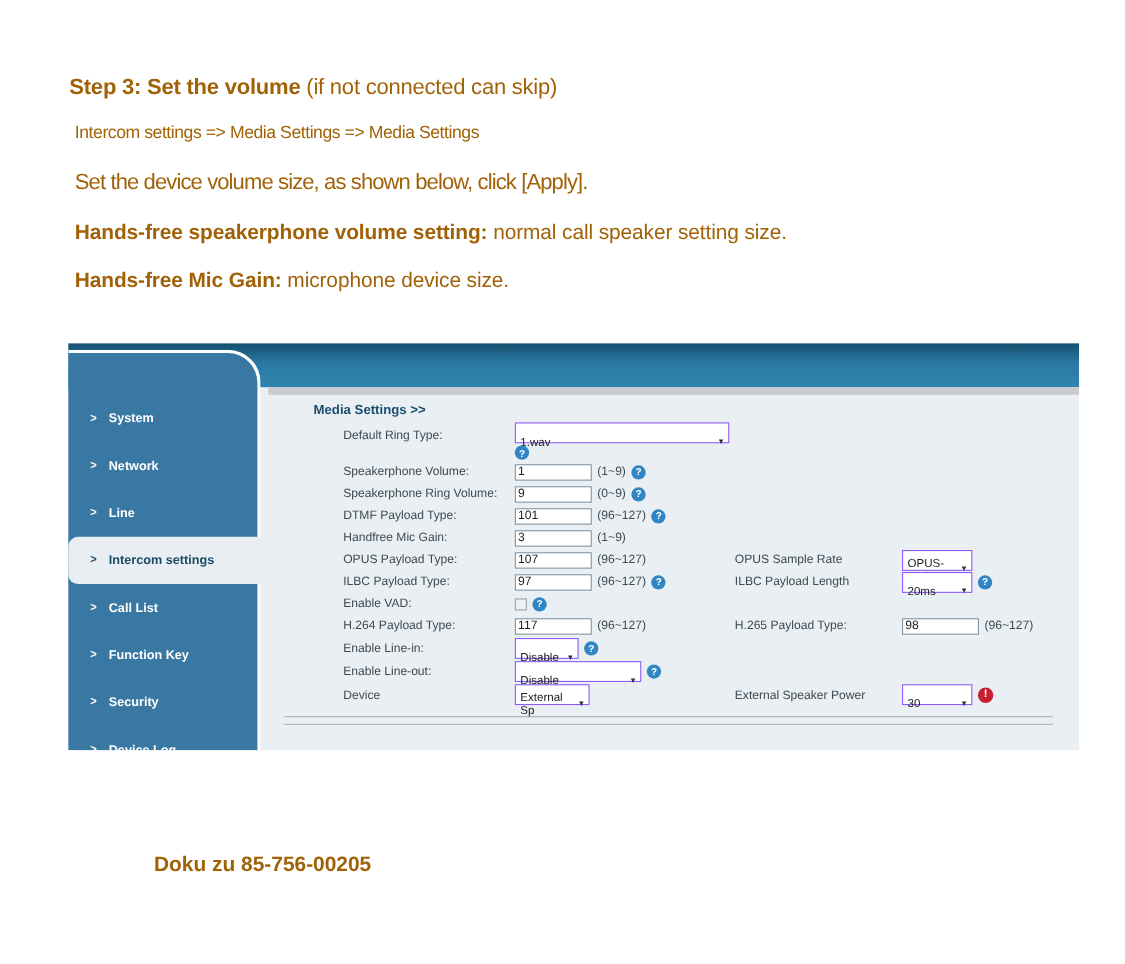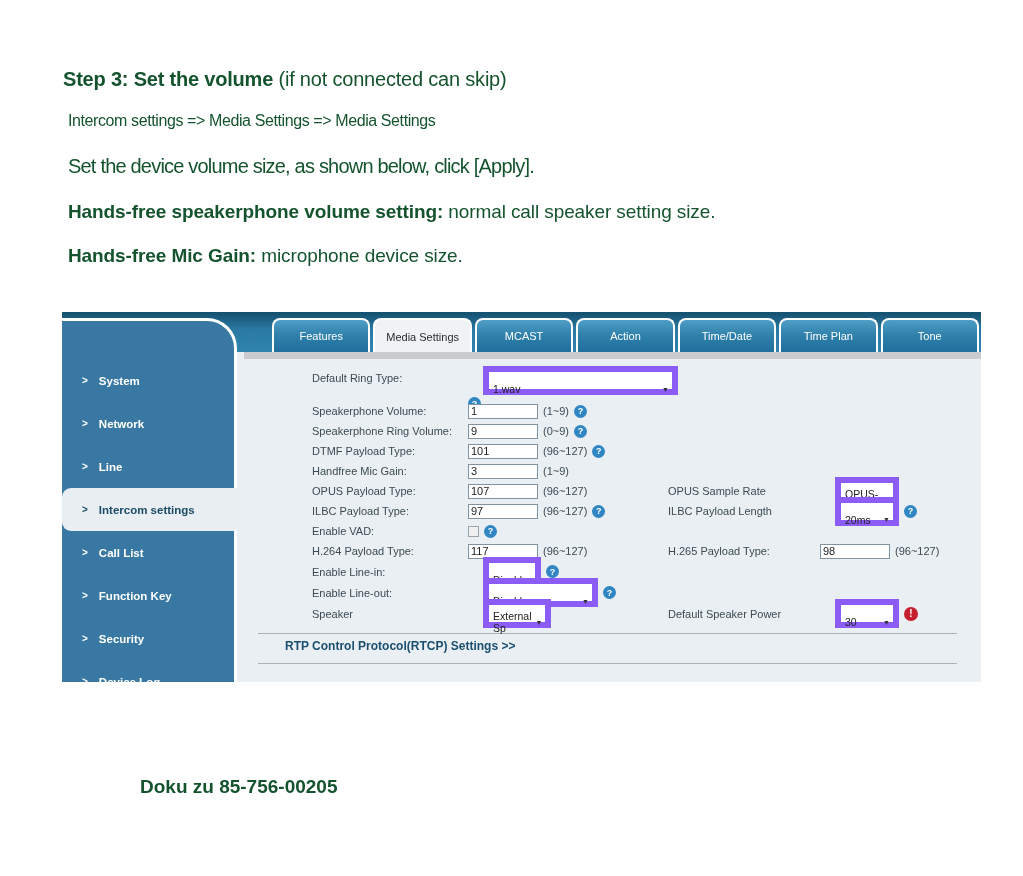--- a/index.html
+++ b/index.html
@@ -1,19 +1,19 @@
 <!DOCTYPE html>
 <html><head>
 <meta charset="utf-8">
 <style>
   * { margin:0; padding:0; box-sizing:border-box; }
   html,body { width:1023px; height:876px; background:#fff; font-family:"Liberation Sans", sans-serif; position:relative; overflow:hidden; }
 
   
-  .docline { position:absolute; white-space:nowrap; color:#14532d; }
+  .docline { position:absolute; white-space:nowrap; color:#a16207; }
   .l1 { left:63px;  top:68px;  font-size:20px; letter-spacing:-0.2px; }
   .l2 { left:68px;  top:112px; font-size:16px; letter-spacing:-0.4px; }
   .l3 { left:68px;  top:155px; font-size:20px; letter-spacing:-0.8px; }
   .l4 { left:68px;  top:201px; font-size:19px; letter-spacing:-0.1px; }
   .l5 { left:68px;  top:245px; font-size:19px; letter-spacing:-0.1px; }
   .bold { font-weight:bold; }
   .footer-line { left:140px; top:776px; font-size:19px; font-weight:bold; }
 
   
   .shot { position:absolute; left:62px; top:312px; width:919px; height:370px; background:#e9eff2; overflow:hidden; }
@@ -48,22 +48,22 @@
   .lab  { width:156px; flex:none; }
   .fld  { width:200px; flex:none; display:flex; align-items:center; gap:5px; }
   .lab2 { width:152px; flex:none; }
   .fld2 { display:flex; align-items:center; gap:5px; }
   .ringrow { height:36px; align-items:flex-start; padding-top:1px; }
   .ringrow .lab { padding-top:6px; }
   .stack { display:flex; flex-direction:column; gap:2px; }
 
   .txt { width:70px; height:15px; border:1px solid #7f93a2; background:#fff; font-size:11px;
          font-family:"Liberation Sans", sans-serif; padding:0 2px; color:#222; }
-  .sel { height:16px; border:6px solid #8b5cf6; background:#fff; display:flex; align-items:center;
-         justify-content:space-between; padding:17px 3px 0 4px; font-size:10.5px; color:#222; gap:4px;margin-left:15px; }
+  .sel { height:16px; border:1px solid #8b5cf6; background:#fff; display:flex; align-items:center;
+         justify-content:space-between; padding:17px 3px 0 4px; font-size:10.5px; color:#222; gap:4px; }
   .sel .car { font-size:7px; color:#333; }
   .w-ring { width:195px; } .w-sm { width:64px; } .w-xs { width:58px; }
   .w-md { width:115px; } .w-spk { width:68px; }
 
   .help { width:13px; height:13px; border-radius:50%; background:#3086c3; color:#fff;
           font-size:9px; font-weight:bold; display:inline-flex; align-items:center;
           justify-content:center; flex:none; }
   .alert { width:14px; height:14px; border-radius:50%; background:#c51f30; color:#fff;
            font-size:10px; font-weight:bold; display:inline-flex; align-items:center;
            justify-content:center; flex:none; }
@@ -80,68 +80,60 @@
 <div class="docline l1"><span class="bold">Step 3: Set the volume</span><span> (if not connected can skip)</span></div>
 <div class="docline l2">Intercom settings =&gt; Media Settings =&gt; Media Settings</div>
 <div class="docline l3">Set the device volume size, as shown below, click [Apply].</div>
 <div class="docline l4"><span class="bold">Hands-free speakerphone volume setting:</span><span> normal call speaker setting size.</span></div>
 <div class="docline l5"><span class="bold">Hands-free Mic Gain:</span><span> microphone device size.</span></div>
 <div class="docline footer-line">Doku zu 85-756-00205</div>
 
 <div class="shot">
   <div class="topband"></div>
 
-  <div class="tabs">
-    <div class="tab">Features</div>
-    <div class="tab active">Media Settings</div>
-    <div class="tab">MCAST</div>
-    <div class="tab">Action</div>
-    <div class="tab">Time/Date</div>
-    <div class="tab">Time Plan</div>
-    <div class="tab">Tone</div>
+
+  <div class="graybar"></div>
+
+  <div class="sidebar">
+    <div class="side-item">
+        <span class="arr">&gt;</span>
+        <span>System</span>
+      </div>
+    <div class="side-item">
+        <span class="arr">&gt;</span>
+        <span>Network</span>
+      </div>
+    <div class="side-item">
+        <span class="arr">&gt;</span>
+        <span>Line</span>
+      </div>
+    <div class="side-item active">
+        <span class="arr">&gt;</span>
+        <span>Intercom settings</span>
+      </div>
+    <div class="side-item">
+        <span class="arr">&gt;</span>
+        <span>Call List</span>
+      </div>
+    <div class="side-item">
+        <span class="arr">&gt;</span>
+        <span>Function Key</span>
+      </div>
+    <div class="side-item">
+        <span class="arr">&gt;</span>
+        <span>Security</span>
+      </div>
+    <div class="side-item">
+        <span class="arr">&gt;</span>
+        <span>Device Log</span>
+      </div>
   </div>
 
-  <div class="graybar"></div>
-
-  <div class="sidebar">
-    <div class="side-item">
-        <span class="arr">&gt;</span>
-        <span>System</span>
-      </div>
-    <div class="side-item">
-        <span class="arr">&gt;</span>
-        <span>Network</span>
-      </div>
-    <div class="side-item">
-        <span class="arr">&gt;</span>
-        <span>Line</span>
-      </div>
-    <div class="side-item active">
-        <span class="arr">&gt;</span>
-        <span>Intercom settings</span>
-      </div>
-    <div class="side-item">
-        <span class="arr">&gt;</span>
-        <span>Call List</span>
-      </div>
-    <div class="side-item">
-        <span class="arr">&gt;</span>
-        <span>Function Key</span>
-      </div>
-    <div class="side-item">
-        <span class="arr">&gt;</span>
-        <span>Security</span>
-      </div>
-    <div class="side-item">
-        <span class="arr">&gt;</span>
-        <span>Device Log</span>
-      </div>
-  </div>
-
   <div class="content">
+    <div class="sect">Media Settings &gt;&gt;</div>
 
     <div class="row ringrow">
       <span class="ind"></span>
       <span class="lab">Default Ring Type:</span>
       <span class="fld">
           <span class="stack">
         <span class="sel w-ring">
               <span>1.wav</span>
               <span class="car">▼</span>
             </span>
@@ -265,34 +257,33 @@
         <span class="sel w-md">
             <span>Disable</span>
             <span class="car">▼</span>
           </span>
         <span class="help">?</span>
       </span>
     </div>
 
     <div class="row tall">
       <span class="ind"></span>
-      <span class="lab">Speaker</span>
+      <span class="lab">Device</span>
       <span class="fld">
         <span class="sel w-spk">
             <span>External Sp</span>
             <span class="car">▼</span>
           </span>
       </span>
-      <span class="lab2">Default Speaker Power</span>
+      <span class="lab2">External Speaker Power</span>
       <span class="fld2">
         <span class="sel w-sm">
             <span>30</span>
             <span class="car">▼</span>
           </span>
         <span class="alert">!</span>
       </span>
     </div>
 
     <hr class="hr1">
-    <div class="sect sect2">RTP Control Protocol(RTCP) Settings &gt;&gt;</div>
     <hr class="hr2">
   </div>
 </div>
 
 </body></html>

